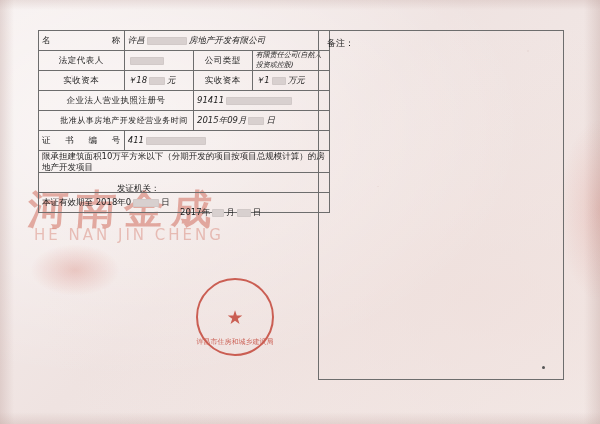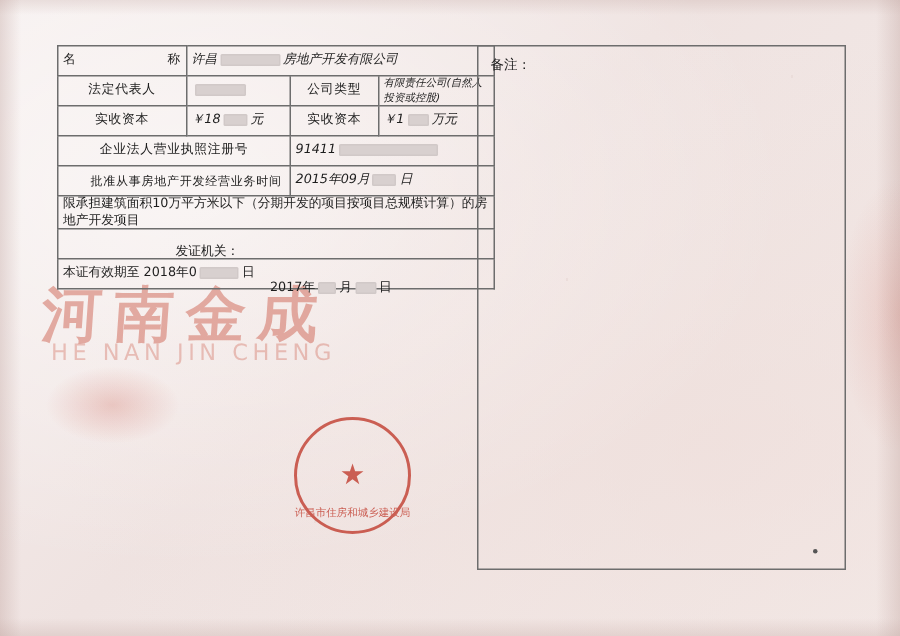--- a/index.html
+++ b/index.html
@@ -293,20 +293,26 @@
           <span>91411</span><span class="redact" style="width:66px"></span>
         </td>
       </tr>
       <tr>
         <td class="lbl" colspan="2" style="text-align:center; font-size:8px;padding-left:19px;">批准从事房地产开发经营业务时间</td>
         <td class="val" colspan="2">
           <span>2015年09月</span><span class="redact" style="width:16px"></span><span>日</span>
         </td>
       </tr>
       <tr>
+        <td class="lbl lbl-spread">证书编号</td>
+        <td class="val" colspan="3">
+          <span>411</span><span class="redact" style="width:60px"></span>
+        </td>
+      </tr>
+      <tr>
         <td class="scope-cell" colspan="4">限承担建筑面积10万平方米以下（分期开发的项目按项目总规模计算）的房地产开发项目</td>
       </tr>
       <tr>
         <td class="issuer-cell" colspan="4">
           <span class="issuer-line1">发证机关：</span>
           <span class="issuer-line2">2017年<span class="redact" style="width:12px"></span>月<span class="redact" style="width:14px"></span>日</span>
         </td>
       </tr>
       <tr>
         <td class="expiry-cell" colspan="4">

